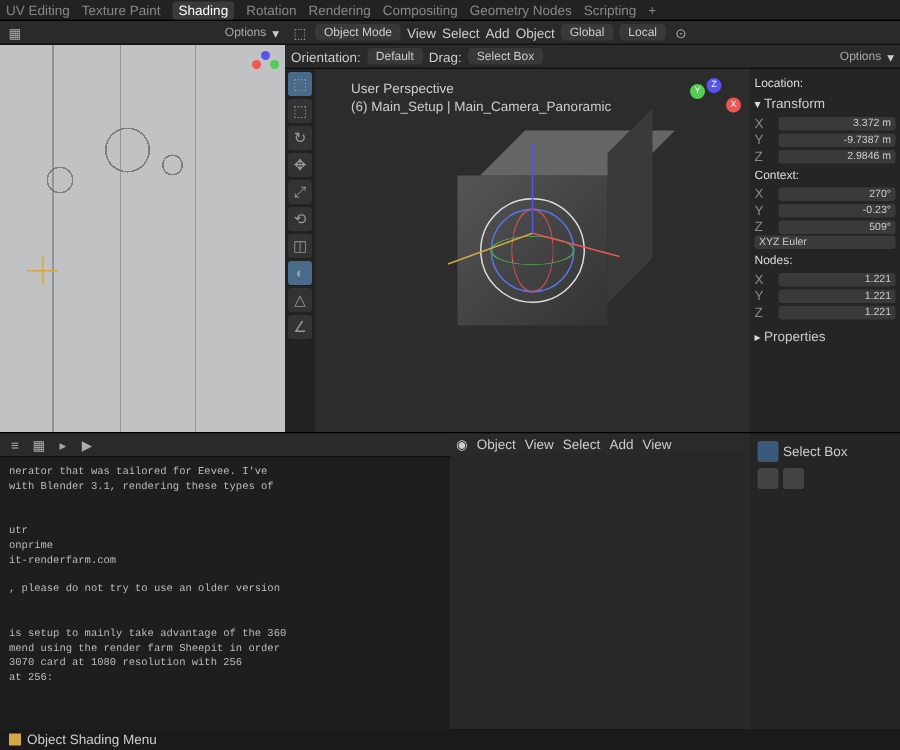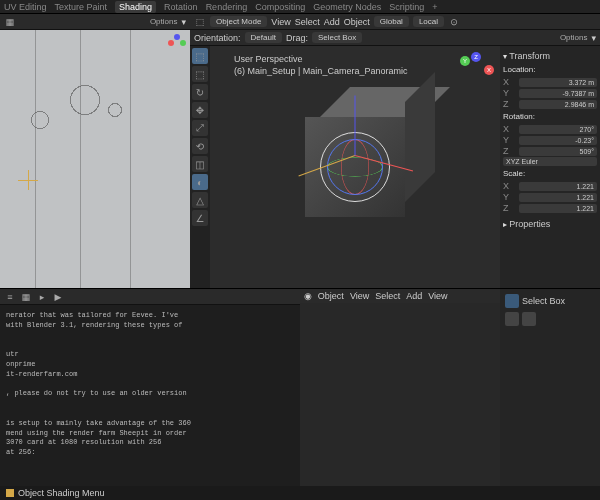--- a/index.html
+++ b/index.html
@@ -162,51 +162,51 @@
             <div class="ax z"></div>
         </div>
         <div class="nav-gizmo">
           <div class="c xr">X</div>
           <div class="c yg">Y</div>
           <div class="c zb">Z</div>
         </div>
       </div>
       <div class="props">
         <div class="sec">
+          <div class="sh">Location:</div>
           <div class="sh">▾ <span>Transform</span></div>
-          <div class="sh">Location:</div>
           <div class="row">
               <span class="lbl">X</span>
               <span class="val">3.372 m</span>
             </div>
           <div class="row">
               <span class="lbl">Y</span>
               <span class="val">-9.7387 m</span>
             </div>
           <div class="row">
               <span class="lbl">Z</span>
               <span class="val">2.9846 m</span>
             </div>
-          <div class="sh">Rotation:</div>
+          <div class="sh">Context:</div>
           <div class="row">
               <span class="lbl">X</span>
               <span class="val">270°</span>
             </div>
           <div class="row">
               <span class="lbl">Y</span>
               <span class="val">-0.23°</span>
             </div>
           <div class="row">
               <span class="lbl">Z</span>
               <span class="val">509°</span>
             </div>
           <div class="row">
               <span class="val" style="text-align:left">XYZ Euler</span>
             </div>
-          <div class="sh">Scale:</div>
+          <div class="sh">Nodes:</div>
           <div class="row">
               <span class="lbl">X</span>
               <span class="val">1.221</span>
             </div>
           <div class="row">
               <span class="lbl">Y</span>
               <span class="val">1.221</span>
             </div>
           <div class="row">
               <span class="lbl">Z</span>

